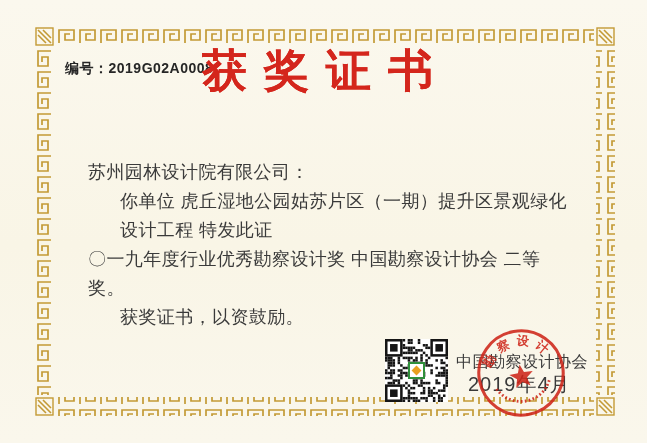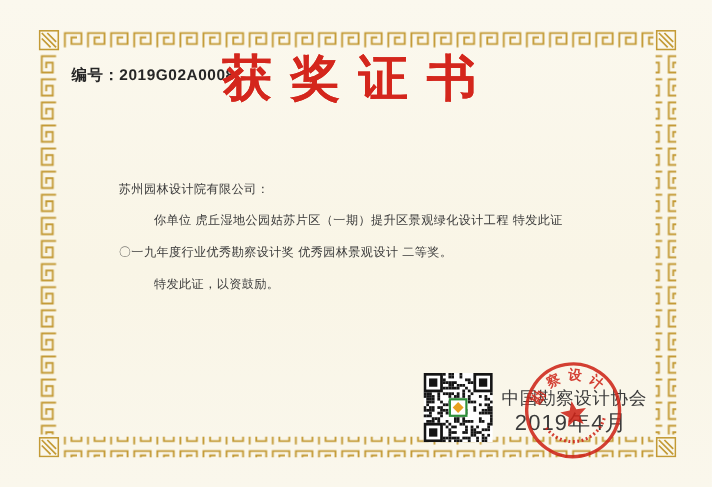--- a/index.html
+++ b/index.html
@@ -3,21 +3,21 @@
 <meta charset="utf-8">
 <style>
   html,body{margin:0;padding:0;}
   body{width:650px;height:443px;overflow:hidden;font-family:"Liberation Sans","DejaVu Sans",sans-serif;}
   .stage{position:relative;width:647px;height:443px;background:#faf7eb;
          background-image:linear-gradient(180deg,#fbf8ee 0%,#f9f5e6 55%,#faf7ec 100%);}
   .frame{position:absolute;left:35px;top:27px;width:580px;height:389px;}
   .cert-number{position:absolute;left:65px;top:60px;font-size:14px;font-weight:bold;color:#262626;letter-spacing:.5px;white-space:nowrap;}
   .cert-title{position:absolute;left:202px;top:46px;margin:0;font-size:45px;font-weight:bold;color:#d4261c;letter-spacing:17px;white-space:nowrap;line-height:1.1;
               text-shadow:0 0 .5px #d4261c;}
-  .body-block{position:absolute;left:88px;top:158px;width:482px;font-size:11px;color:#3a3a3a;line-height:29px;letter-spacing:.4px;margin-left:20px;}
+  .body-block{position:absolute;left:88px;top:158px;width:482px;font-size:18px;color:#3a3a3a;line-height:29px;letter-spacing:.4px;}
   .body-block .indent{padding-left:32px;}
   .qr{position:absolute;left:385px;top:339px;width:63px;height:63px;}
   .qr-logo{position:absolute;left:23px;top:23px;width:17px;height:17px;background:#fff;border:2px solid #2f8f3b;box-sizing:border-box;display:flex;align-items:center;justify-content:center;}
   .qr-logo .diamond{width:7px;height:7px;background:#e8a020;transform:rotate(45deg);}
   .issuer{position:absolute;left:456px;top:352px;font-size:16px;color:#3a3a3a;white-space:nowrap;letter-spacing:.5px;}
   .issue-date{position:absolute;left:468px;top:371px;font-size:20px;color:#3a3a3a;white-space:nowrap;letter-spacing:1px;}
   .seal{position:absolute;left:475px;top:327px;width:92px;height:92px;opacity:.87;z-index:5;pointer-events:none;}
 </style>
 </head>
 <body>
@@ -47,22 +47,22 @@
     <use href="#cnr" transform="translate(561,370)"></use>
   </svg>
 
   <div class="cert-number"><span>编号：</span><span>2019G02A0008</span></div>
 
   <h1 class="cert-title">获奖证书</h1>
 
   <div class="body-block">
     <div>苏州园林设计院有限公司：</div>
     <div class="indent">你单位  虎丘湿地公园姑苏片区（一期）提升区景观绿化设计工程  特发此证</div>
-    <div>〇一九年度行业优秀勘察设计奖 优秀园林景观设计 二等奖。</div>
-    <div class="indent">特发此证，以资鼓励。</div>
+    <div>〇一九年度行业优秀勘察设计奖 中国勘察设计协会 二等奖。</div>
+    <div class="indent">获奖证书，以资鼓励。</div>
   </div>
 
   <div class="qr">
       <svg width="63" height="63" viewBox="0 0 63 63" style="position:absolute;left:0;top:0" xmlns="http://www.w3.org/2000/svg">
         <rect width="63" height="63" fill="#fff"></rect>
         <rect x="17.64" y="0.00" width="2.52" height="2.52" fill="#151515"></rect>
         <rect x="22.68" y="0.00" width="2.52" height="2.52" fill="#151515"></rect>
         <rect x="25.20" y="0.00" width="2.52" height="2.52" fill="#151515"></rect>
         <rect x="32.76" y="0.00" width="2.52" height="2.52" fill="#151515"></rect>
         <rect x="22.68" y="2.52" width="2.52" height="2.52" fill="#151515"></rect>

